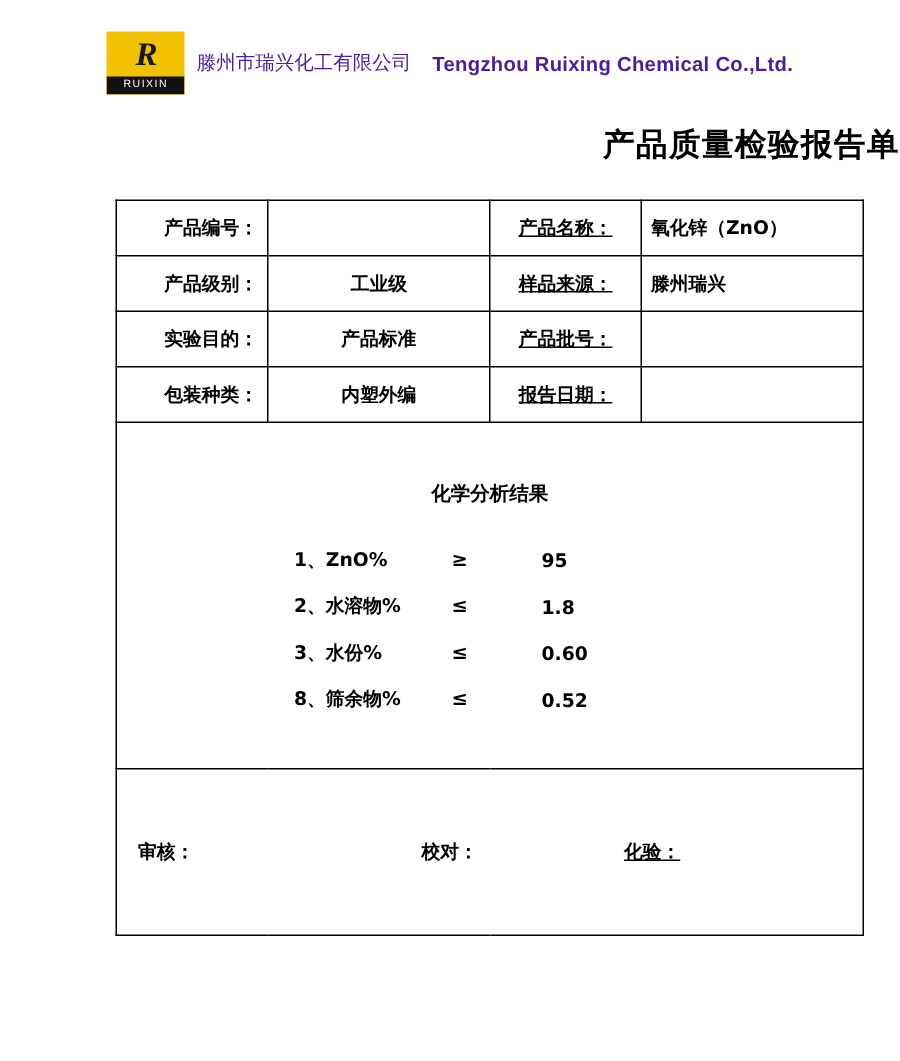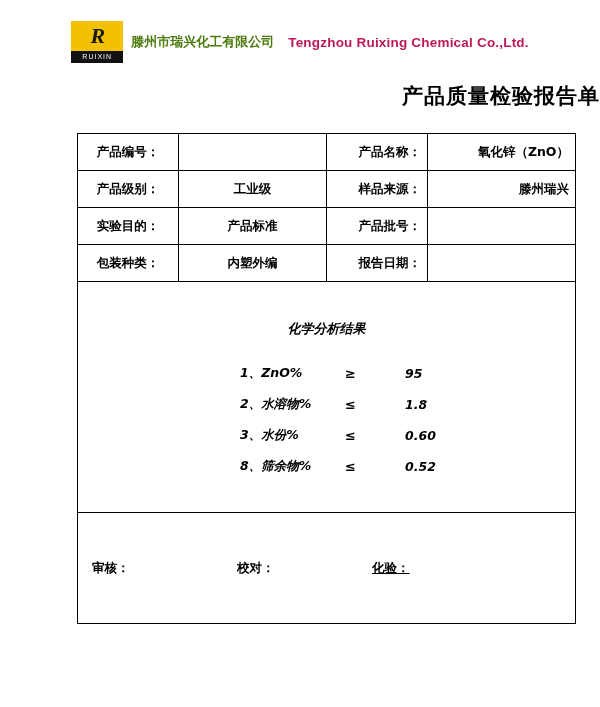--- a/index.html
+++ b/index.html
@@ -61,30 +61,30 @@
     color: #ffffff;
     font-family: "Liberation Sans", sans-serif;
     font-size: 7px;
     line-height: 12px;
     text-align: center;
     letter-spacing: 1px;
   }
   .company-cn {
     font-family: "DejaVu Sans", "Liberation Sans", sans-serif;
     font-size: 13px;
-    font-weight: bold;
-    color: #4d7c0f;
+    font-weight: normal;
+    color: #4c1d95;
     letter-spacing: 0px;
     white-space: nowrap;
   }
   .company-en {
     font-family: "Liberation Sans", sans-serif;
     font-size: 13.5px;
     font-weight: bold;
-    color: #be185d;
+    color: #4c1d95;
     margin-left: 14px;
     white-space: nowrap;
     letter-spacing: 0.2px;
   }
 
   
   .doc-title {
     position: absolute;
     left: 0;
     top: 82px;
@@ -107,31 +107,30 @@
   }
   table.report td {
     border: 1px solid #000000;
     height: 36px;
     font-family: "DejaVu Sans", "Liberation Sans", sans-serif;
     font-size: 12.5px;
     font-weight: bold;
     padding: 0 6px;
     vertical-align: middle;
   }
-  td.lbl { width: 88px; text-align: center; padding-left: 14px; }
+  td.lbl { width: 88px; text-align: right; padding-left: 14px; }
   td.val { width: 135px; text-align: center; font-weight: bold; }
-  td.lbl2 { width: 88px; text-align: right; padding-left: 10px; }
-  td.val2 { width: 135px; text-align: right; font-weight: bold; }
+  td.lbl2 { width: 88px; text-align: center; padding-left: 10px; text-decoration: underline; }
+  td.val2 { width: 135px; text-align: left; font-weight: bold; }
 
   
   .chem-cell {
     height: 230px !important;
     vertical-align: top !important;
     padding: 0 !important;
-    font-style: italic;
   }
   .chem-wrap {
     position: relative;
     height: 230px;
   }
   .chem-title {
     text-align: center;
     font-family: "DejaVu Sans", "Liberation Sans", sans-serif;
     font-size: 13px;
     font-weight: bold;
@@ -142,21 +141,21 @@
     padding-left: 118px;
   }
   .chem-row {
     display: flex;
     align-items: center;
     height: 31px;
     font-family: "DejaVu Sans", "Liberation Sans", sans-serif;
     font-size: 12.5px;
     font-weight: bold;
   }
-  .chem-row .name { width: 105px; margin-left: 44px; }
+  .chem-row .name { width: 105px; }
   .chem-row .op { width: 60px; text-align: left; font-size: 13px; }
   .chem-row .num { width: 70px; text-align: left; }
 
   
   .remark-cell {
     height: 72px !important;
     vertical-align: top !important;
     padding-top: 8px !important;
     padding-left: 14px !important;
     font-family: "DejaVu Sans", "Liberation Sans", sans-serif;
@@ -170,21 +169,21 @@
   }
   .sign-row {
     display: flex;
     align-items: center;
     height: 110px;
     font-family: "DejaVu Sans", "Liberation Sans", sans-serif;
     font-size: 12.5px;
     font-weight: bold;
   }
   .sign-row .s1 { padding-left: 14px; width: 145px; }
-  .sign-row .s2 { width: 135px; }
+  .sign-row .s2 { width: 135px; margin-left: 44px; }
   .sign-row .s3 { width: 120px; text-decoration: underline; }
 </style>
 </head>
 <body>
 
 <div class="header">
   <div class="logo">
     <div class="mark">R</div>
     <div class="bar">RUIXIN</div>
   </div>

